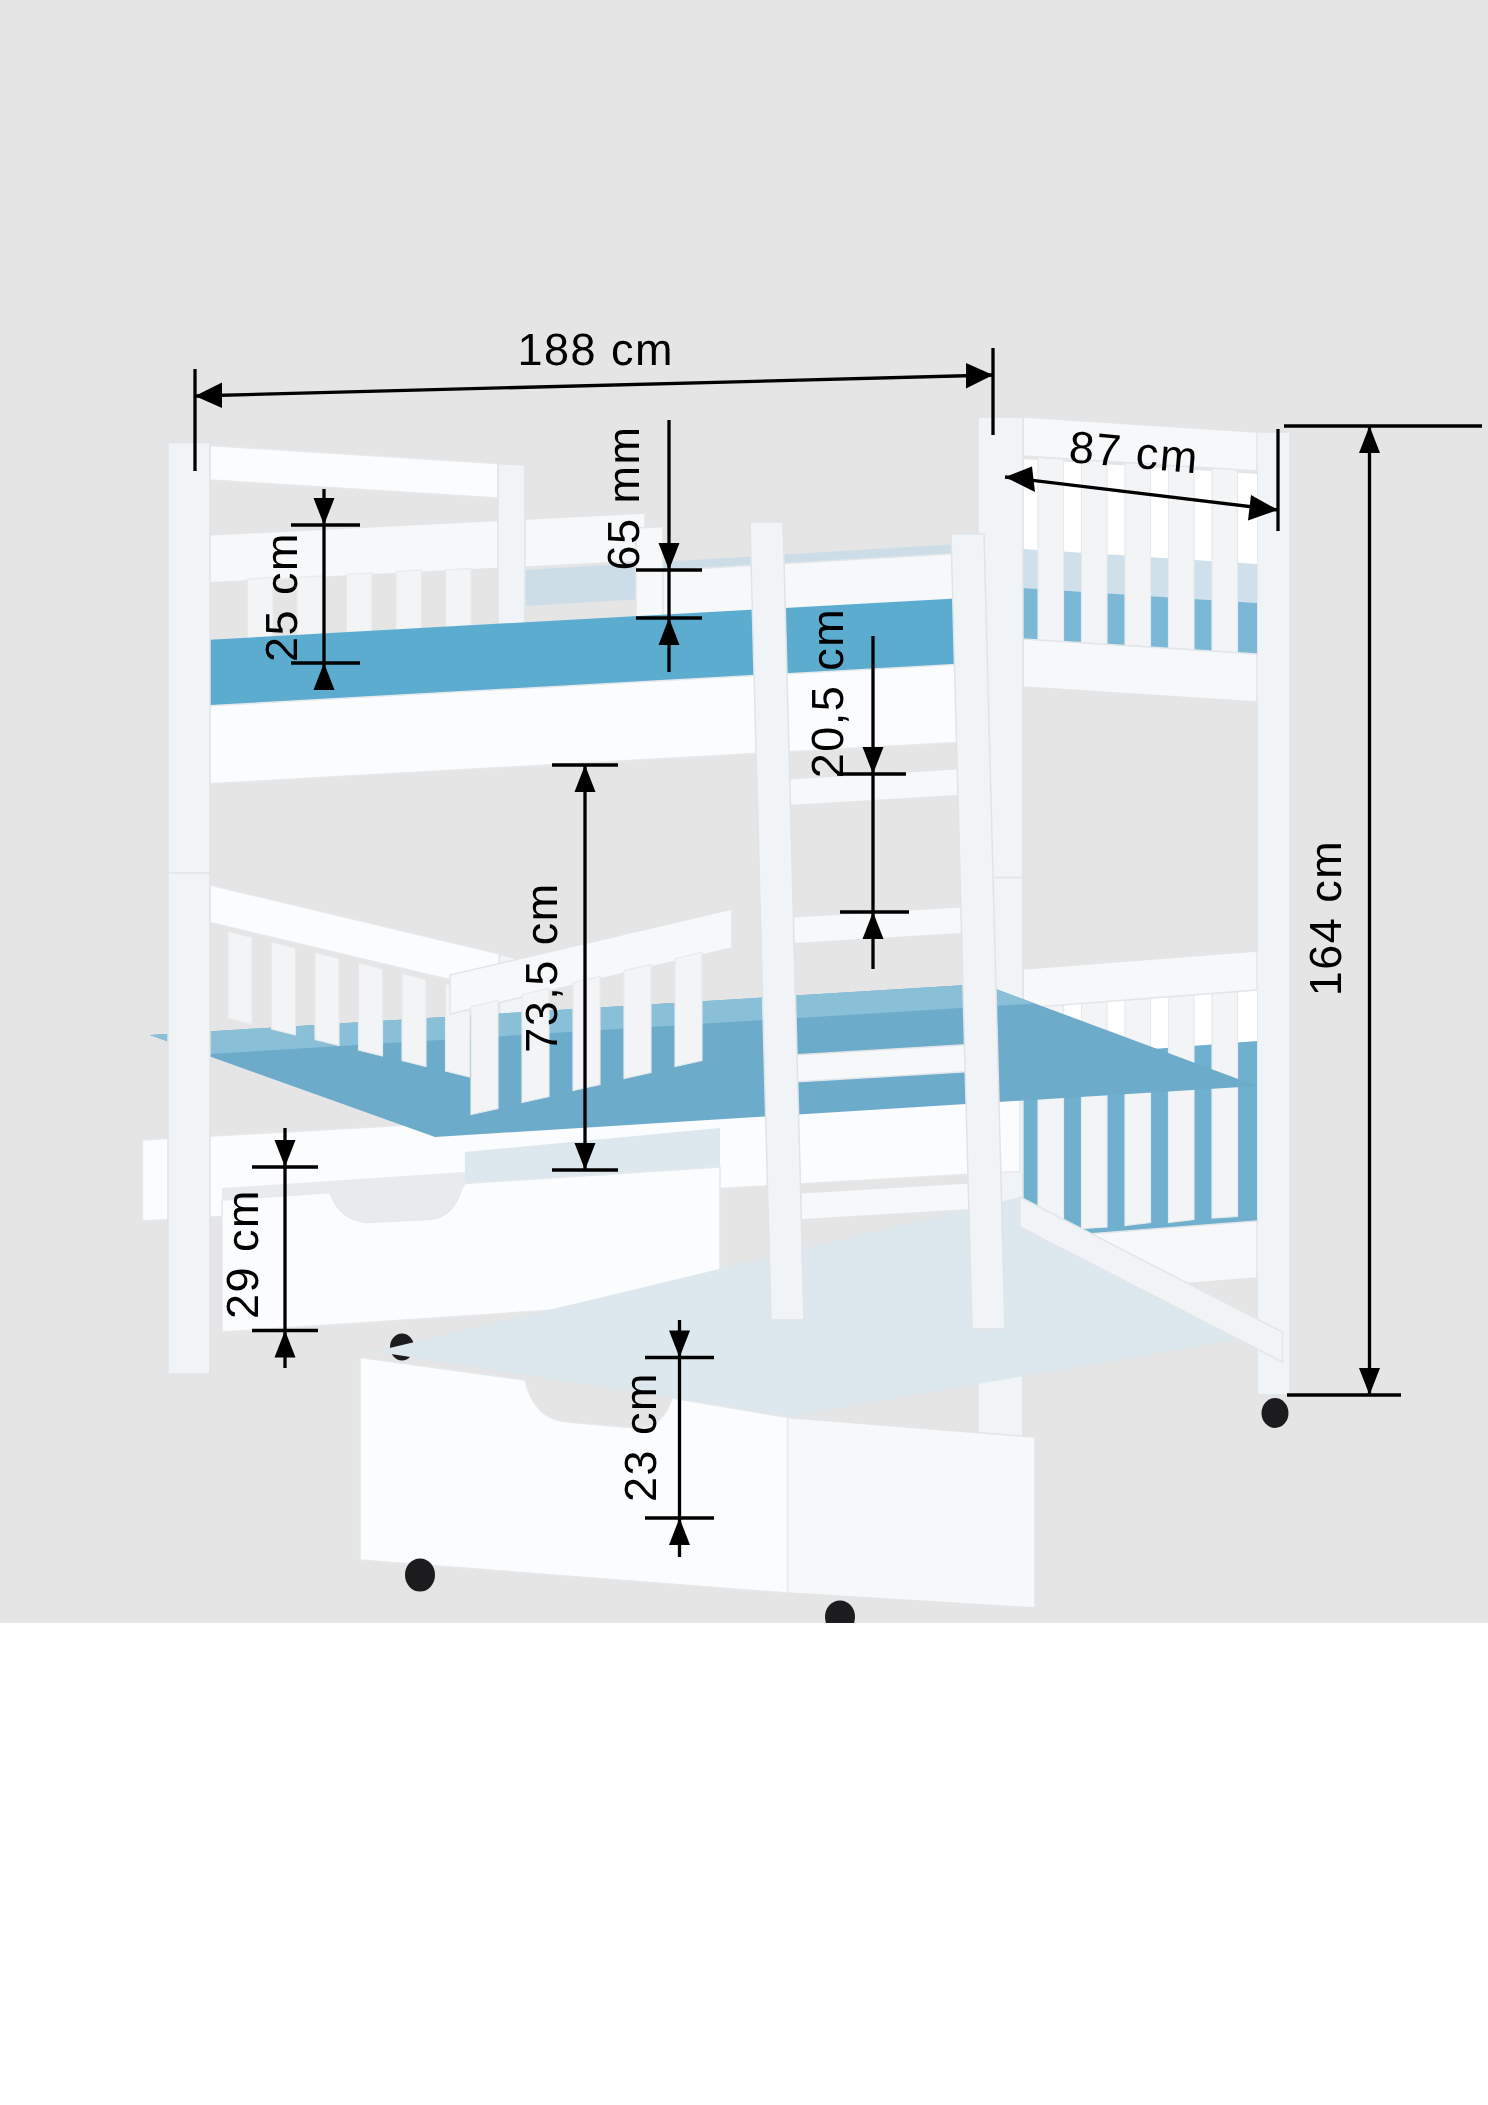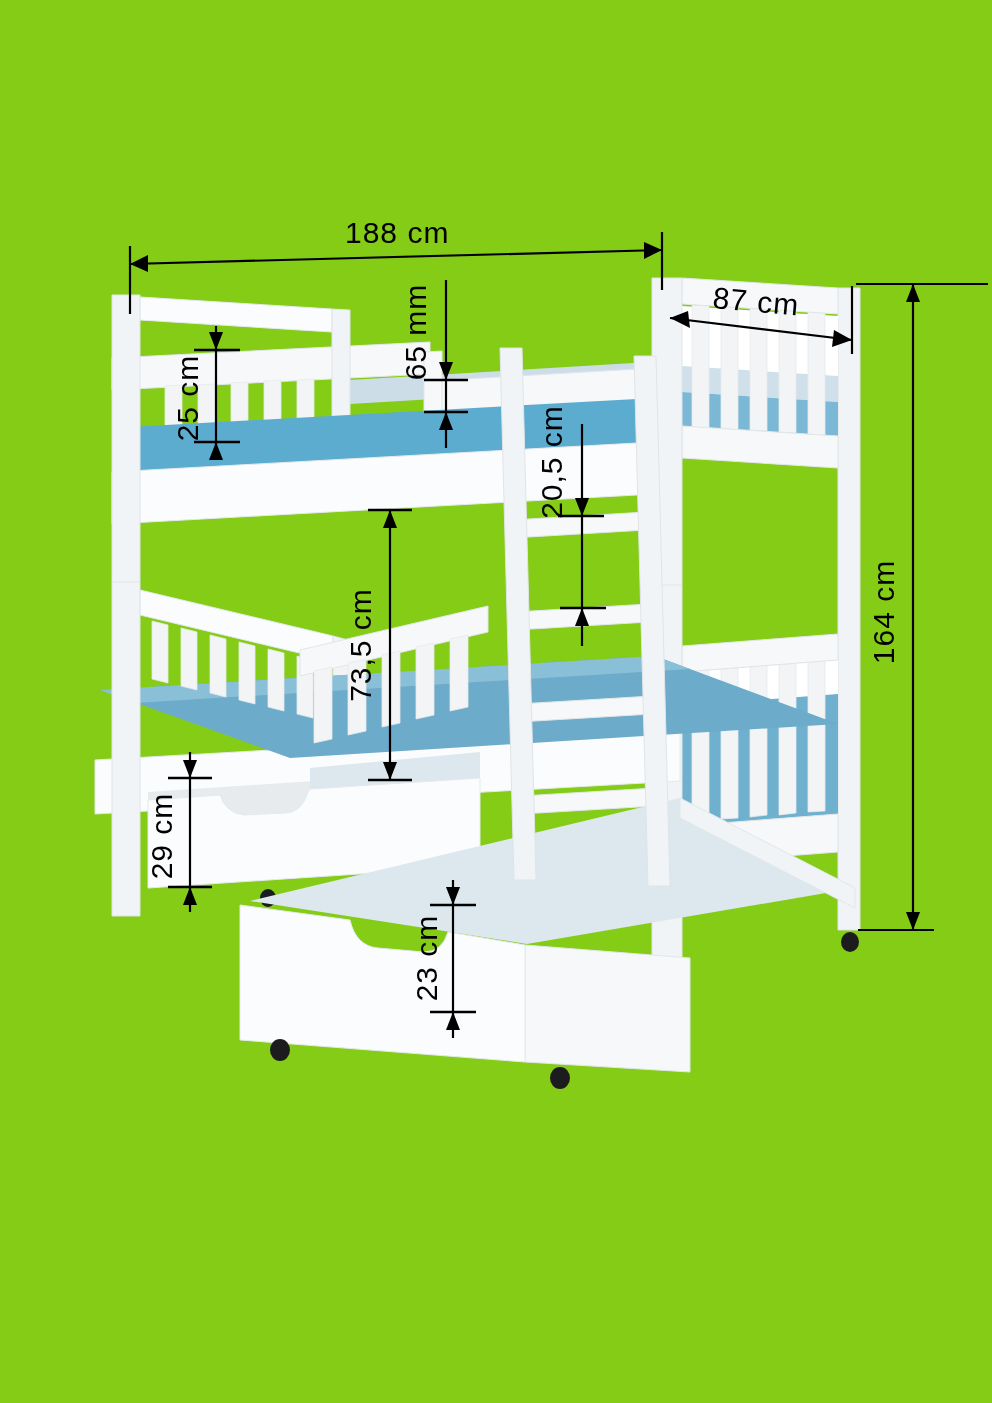--- a/index.html
+++ b/index.html
@@ -1,16 +1,16 @@
 <!DOCTYPE html>
 <html><head>
 <meta charset="utf-8">
 <style>
   html,body{margin:0;padding:0;background:#ffffff;}
-  .stage{position:relative;width:992px;height:1403px;background:#84cc16;overflow:hidden;}
+  .stage{position:relative;width:992px;height:1082px;background:#e5e5e5;overflow:hidden;}
   svg{display:block;}
   .dim-label{font-family:"Liberation Sans",sans-serif;font-size:30px;fill:#000;letter-spacing:1px;}
   .dim-line{stroke:#000;stroke-width:2.2;fill:none;}
   .dim-tick{stroke:#000;stroke-width:2.4;fill:none;}
   .dim-arrow{fill:#000;stroke:none;}
   .wood{fill:#f6f8f9;stroke:#e2e6e9;stroke-width:1;}
   .wood-bright{fill:#fbfcfd;stroke:#e5e9ec;stroke-width:1;}
   .slat{fill:#f2f4f6;stroke:#e6eaec;stroke-width:0.8;}
   .post{fill:#f1f4f6;stroke:#e0e4e7;stroke-width:1;}
   .caster{fill:#1c1c1e;stroke:none;}

